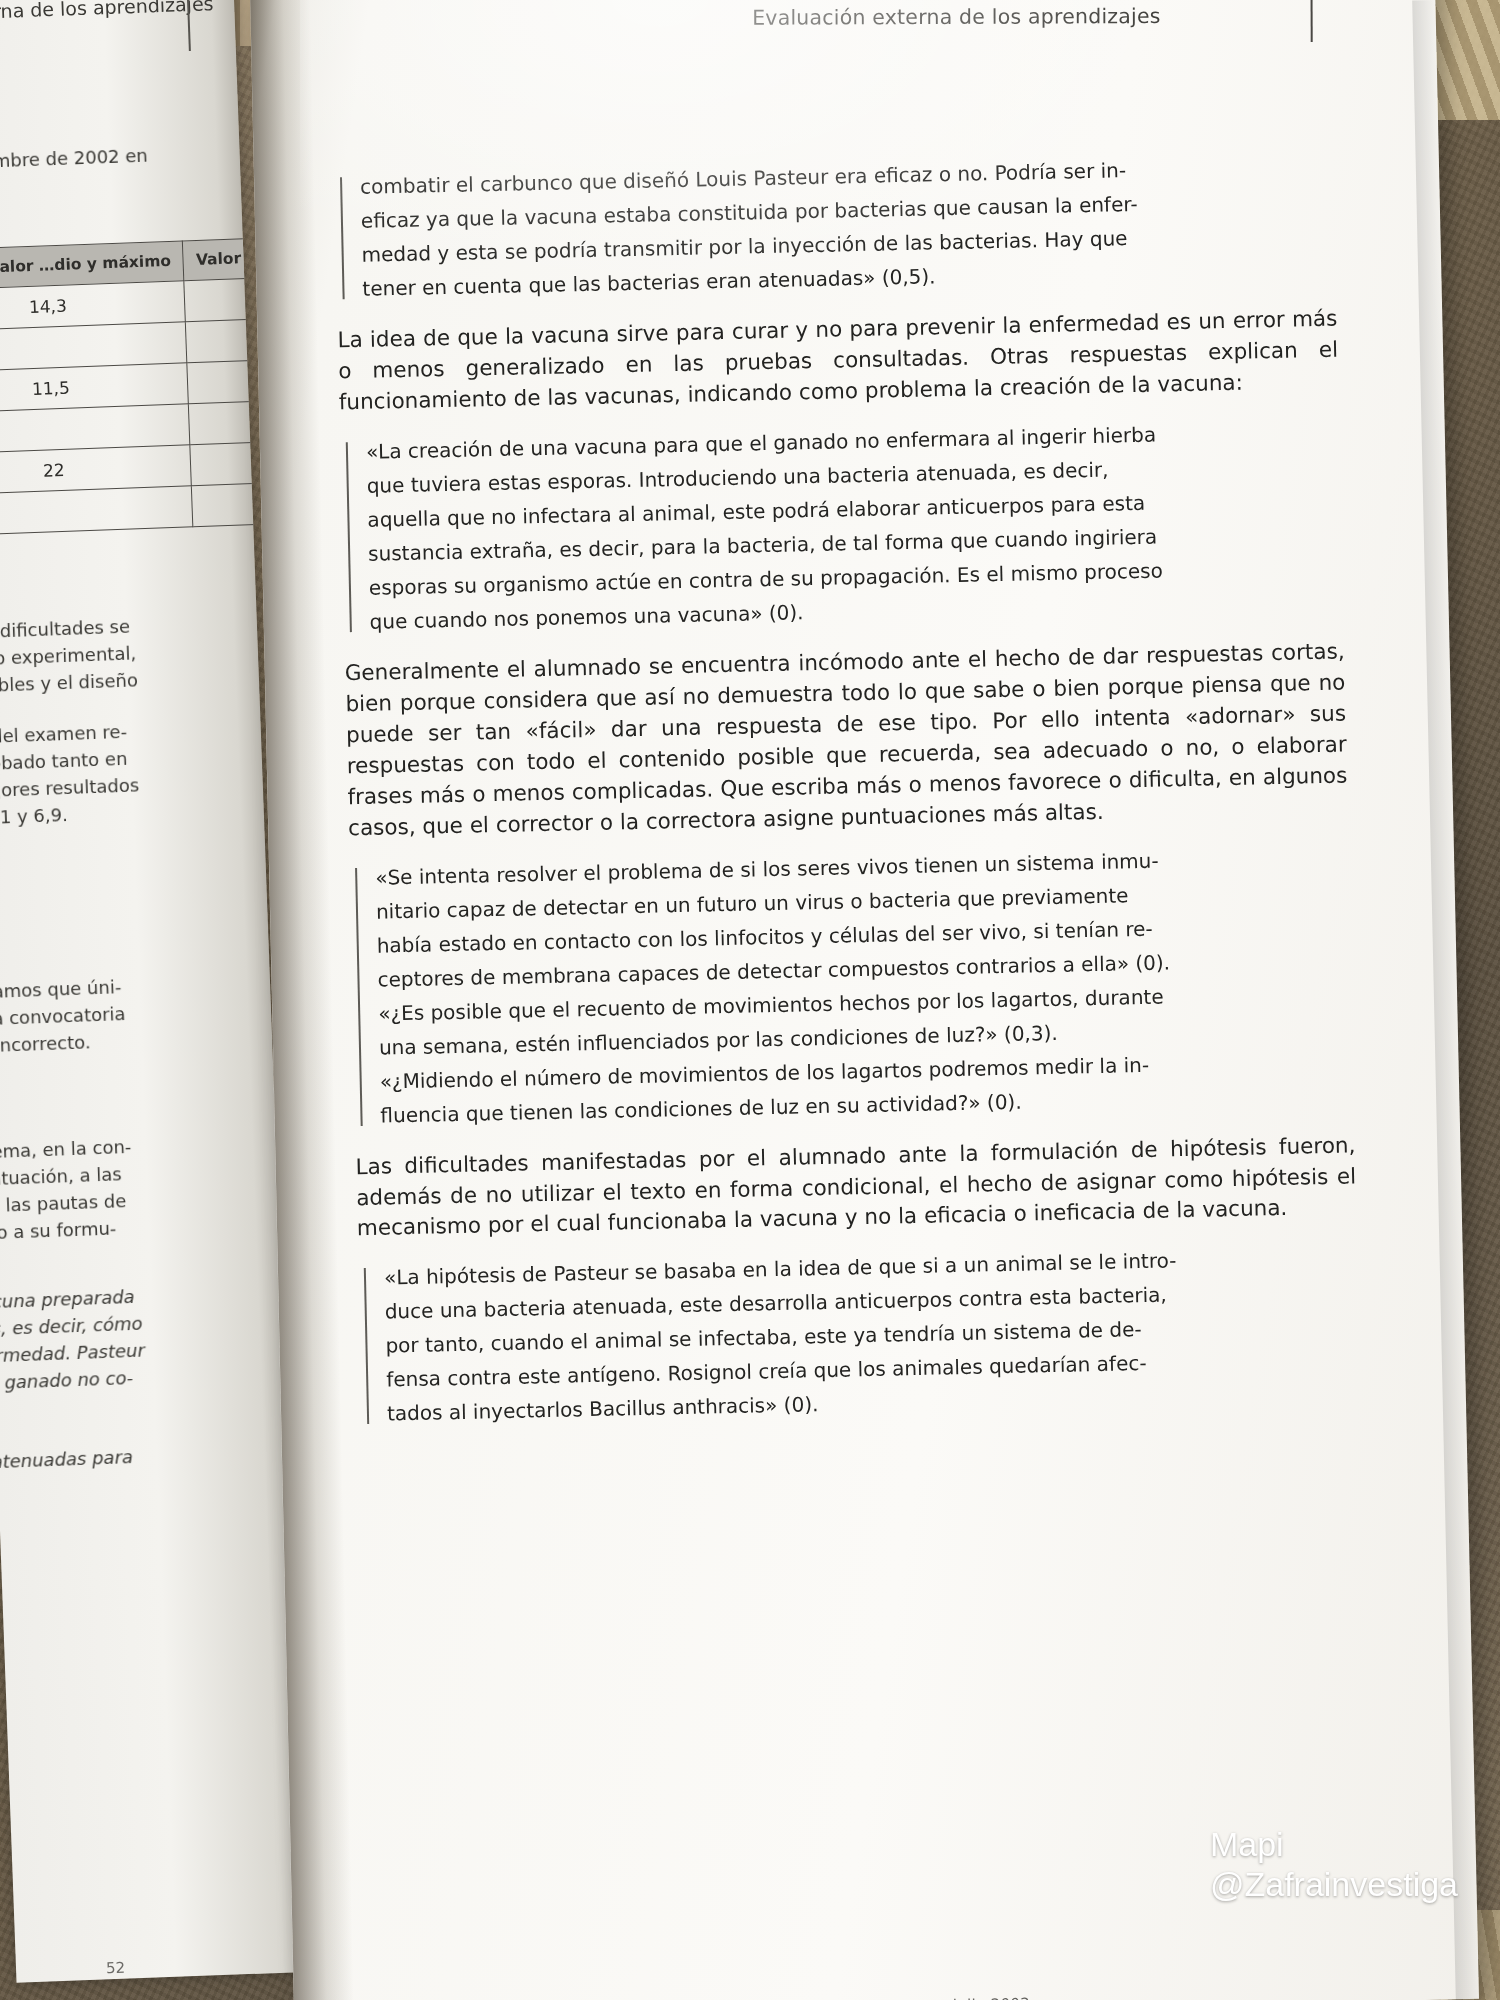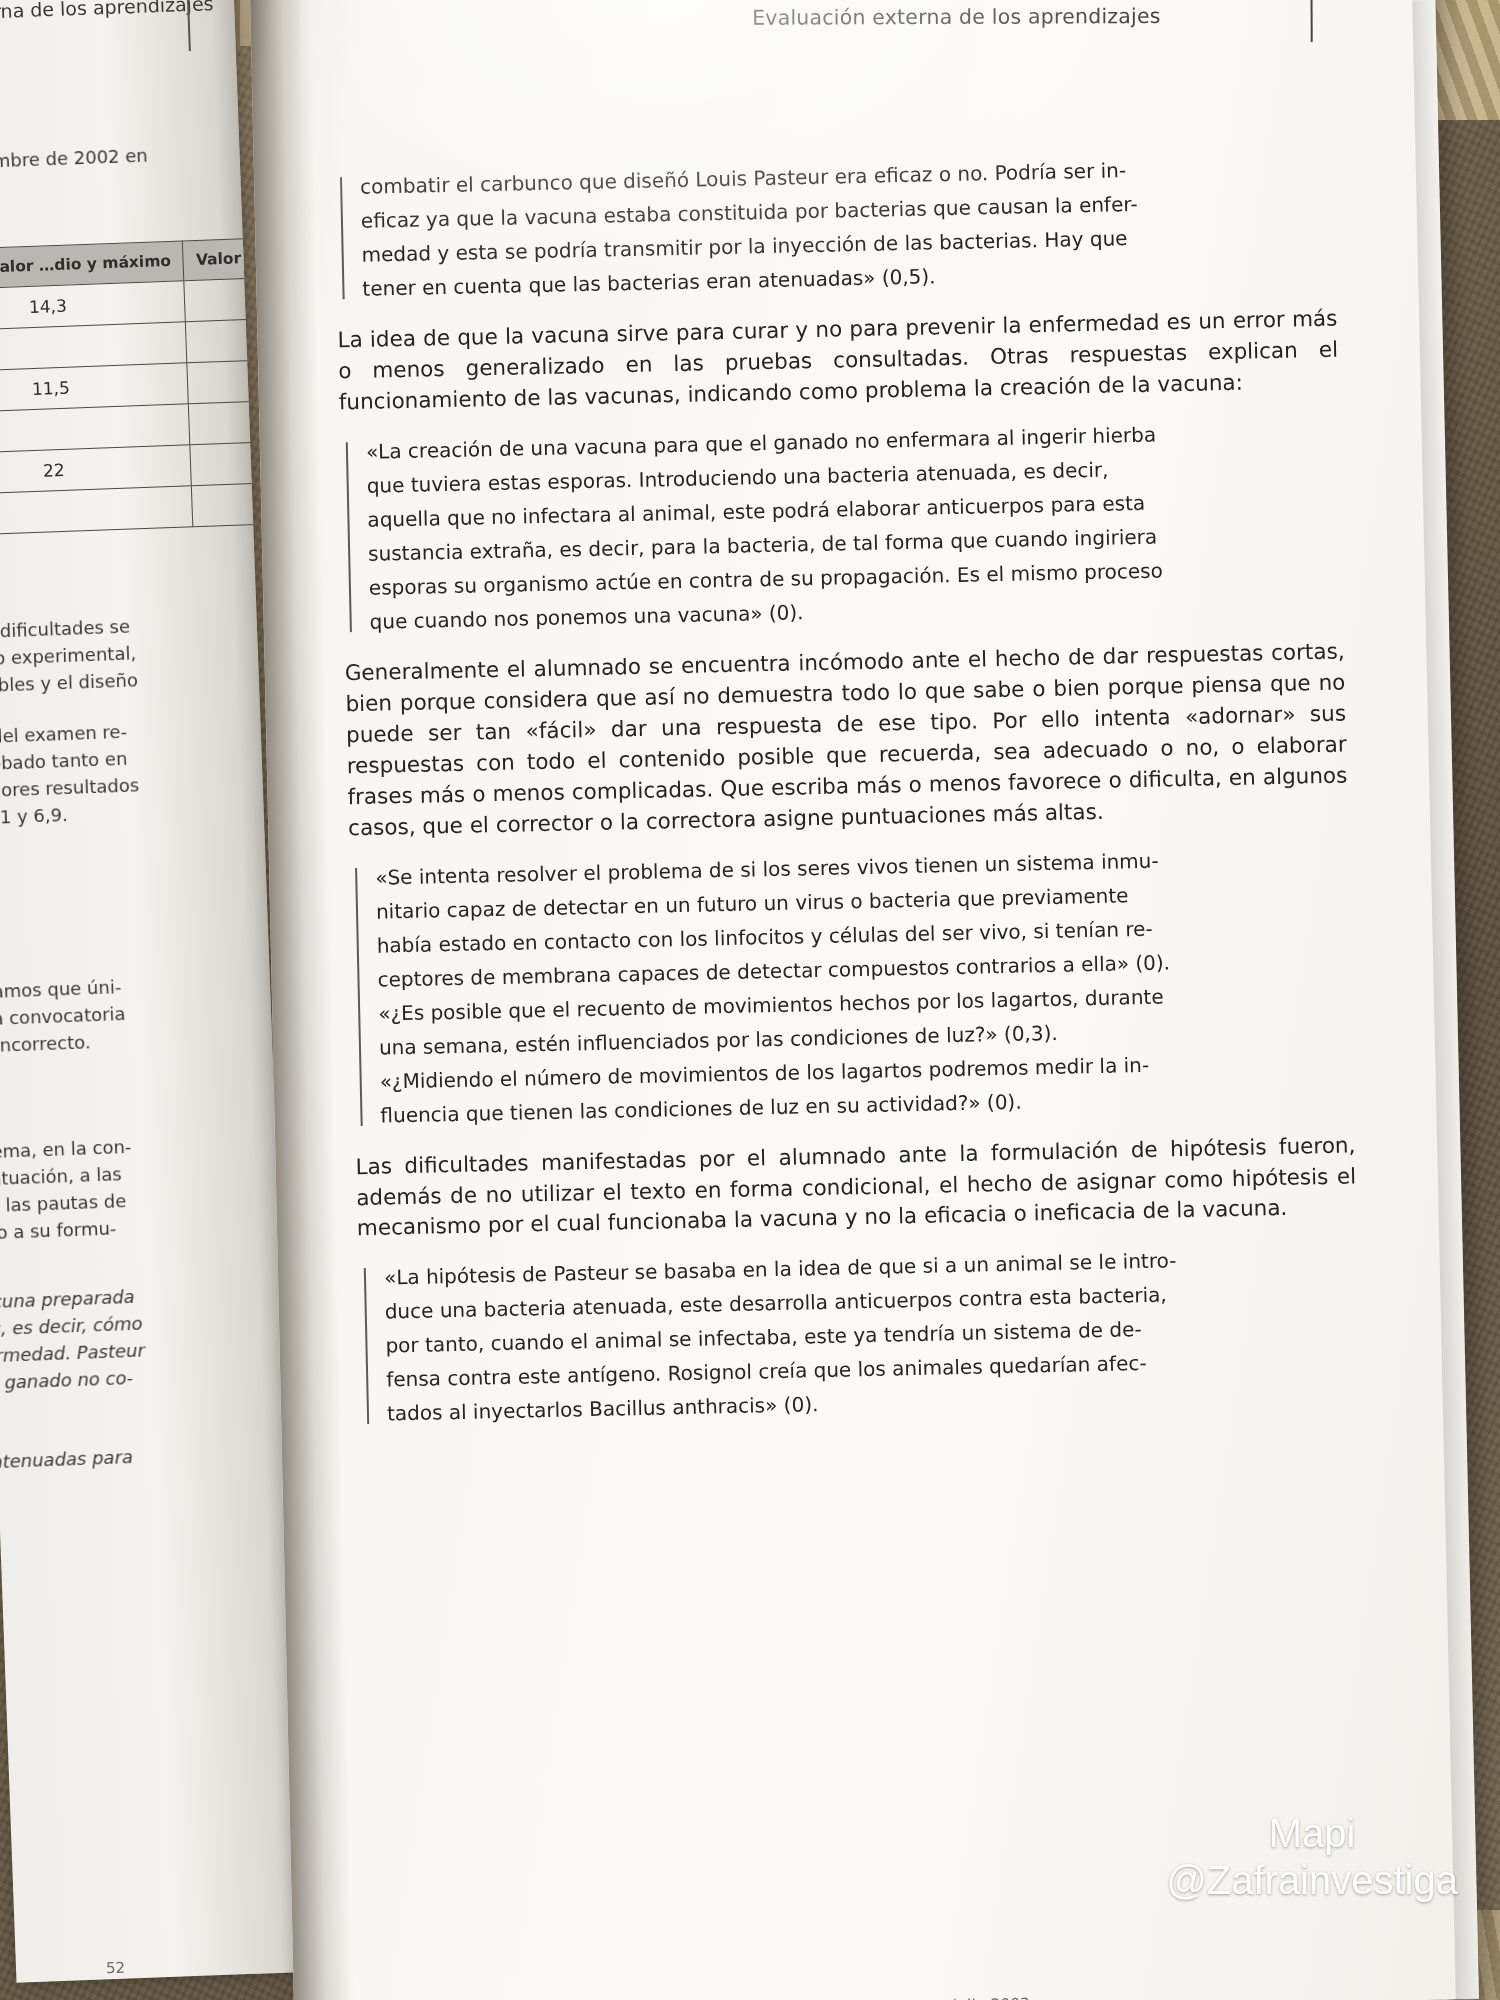--- a/index.html
+++ b/index.html
@@ -192,23 +192,23 @@
     font-weight: bold;
     font-size: 15.5px;
     line-height: 1.2;
   }
 
   
   .watermark {
     position: absolute;
     right: 42px;
     bottom: 96px;
-    text-align: center;
+    text-align: left;
     color: #ffffff;
-    font-size: 40px;
+    font-size: 34px;
     line-height: 1.18;
     font-family: "Liberation Sans", sans-serif;
     text-shadow: 0 1px 3px rgba(0,0,0,.35);
     z-index: 40;
   }
 
   .footer-right {
     position: absolute;
     left: 620px;
     bottom: -4px;

